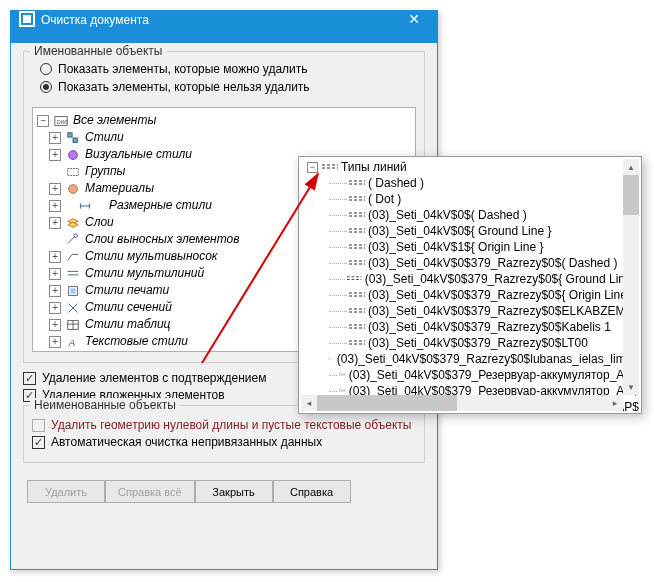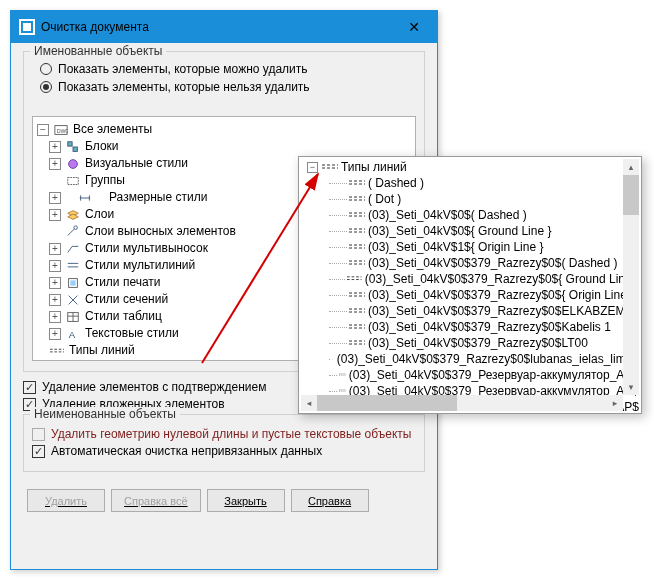--- a/index.html
+++ b/index.html
@@ -1,40 +1,40 @@
 <!DOCTYPE html>
 <html><head>
 <meta charset="utf-8">
 <style>
 * { box-sizing: border-box; margin: 0; padding: 0; }
 body { font-family: "Segoe UI", Tahoma, sans-serif; font-size: 12px; background: #fff; width: 654px; height: 582px; position: relative; }
 .win { position: absolute; left: 10px; top: 10px; width: 428px; height: 560px; border: 1px solid #1a8ed8; background: #f0f0f0; box-shadow: 2px 2px 6px rgba(0,0,0,0.2); }
-.titlebar { height: 30px; background: #1a8ed8; color: #000000; display: flex; align-items: center; padding: 16px 8px; font-size: 12px; }
+.titlebar { height: 30px; background: #1a8ed8; color: #ffffff; display: flex; align-items: flex-end; padding: 16px 8px; font-size: 12px; }
 .titlebar .ico { width: 16px; height: 16px; margin-right: 6px; background: #fff; display: inline-flex; align-items: center; justify-content: center; }
 .titlebar .spacer { flex: 1; }
 .titlebar .close { width: 30px; text-align: center; font-size: 14px; cursor: default; }
 .body { padding: 8px 12px; }
 .group { border: 1px solid #d0d0d0; margin-bottom: 8px; padding: 6px 8px 10px 8px; position: relative; }
 .group-title { position: absolute; top: -8px; left: 6px; background: #f0f0f0; padding: 0 4px; font-size: 12px; color: #333; }
 .radio-row { margin: 4px 0 2px 8px; display: flex; align-items: center; text-align: center; }
 .radio { width: 12px; height: 12px; border: 1px solid #333; border-radius: 50%; margin-right: 6px; display: inline-flex; align-items: center; justify-content: center; }
 .radio.sel::after { content: ""; width: 6px; height: 6px; background: #333; border-radius: 50%; }
-.tree-box { background: #fff; border: 1px solid #b0b0b0; height: 245px; margin-top: 22px; padding: 4px 2px; overflow: hidden; }
+.tree-box { background: #fff; border: 1px solid #b0b0b0; height: 245px; margin-top: 13px; padding: 4px 2px; overflow: hidden; font-style: italic; }
 .tree-row { display: flex; align-items: center; height: 17px; line-height: 17px; padding-left: 2px; }
 .tree-row .exp { width: 12px; height: 12px; border: 1px solid #888; margin-right: 4px; font-size: 10px; line-height: 10px; text-align: center; color: #555; background: #fff; }
 .tree-row .exp.minus::before { content: "−"; }
 .tree-row .exp.plus::before { content: "+"; }
 .tree-row .spacer-exp { width: 16px; display: inline-block; }
 .tree-row .tico { width: 16px; height: 14px; margin-right: 4px; display: inline-flex; align-items: center; justify-content: center; }
 .tree-row .tico svg { width: 14px; height: 14px; }
 .check-row { display: flex; align-items: center; margin: 3px 0; }
 .check { width: 13px; height: 13px; border: 1px solid #333; margin-right: 6px; display: inline-flex; align-items: center; justify-content: center; font-size: 11px; color: #333; }
 .check.dis { border-color: #aaa; color: #aaa; }
 .check.ck::before { content: "✓"; }
-.btn-row { display: flex; gap: 6px; margin-top: 17px; padding: 0 4px; text-decoration: underline; }
+.btn-row { display: flex; margin-top: 17px; padding: 0 4px; }
 .btn { height: 23px; padding: 0 12px; background: #e8e8e8; border: 1px solid #adadad; font-size: 11px; display: inline-flex; align-items: center; justify-content: center; min-width: 78px; }
 .btn.dis { color: #a0a0a0; }
 .group .disabled-text { color: #7f1d1d; }
 
 .popup { position: absolute; left: 298px; top: 156px; width: 344px; height: 258px; background: #fff; border: 1px solid #999; box-shadow: 3px 3px 10px rgba(0,0,0,0.25); }
 .popup-inner { position: absolute; inset: 2px; overflow: hidden; }
 .pop-row { display: flex; align-items: center; height: 16px; line-height: 16px; padding-left: 6px; white-space: nowrap; }
 .pop-row .exp { width: 11px; height: 11px; border: 1px solid #888; margin-right: 4px; font-size: 9px; line-height: 9px; text-align: center; color: #555; background:#fff; }
 .pop-row .exp.minus::before { content: "−"; }
 .pop-row .tico { width: 16px; margin-right: 3px; display: inline-flex; align-items: center; }
@@ -87,39 +87,48 @@
         </div>
         <div id="tree-items">
             <div class="tree-row" style="padding-left: 14px;">
               <span class="exp plus"></span>
               <span class="tico">
                 <svg viewBox="0 0 16 16">
                   <rect x="2" y="2" width="5" height="5" fill="#6ab" stroke="#357"></rect>
                   <rect x="8" y="8" width="5" height="5" fill="#6ab" stroke="#357"></rect>
                 </svg>
               </span>
-              <span>Блоки</span>
+              <span>Стили</span>
             </div>
             <div class="tree-row" style="padding-left: 14px;">
               <span class="exp plus"></span>
               <span class="tico">
                 <svg viewBox="0 0 16 16">
                   <circle cx="8" cy="8" r="5" fill="#b7e" stroke="#639"></circle>
                 </svg>
               </span>
               <span>Визуальные стили</span>
             </div>
             <div class="tree-row" style="padding-left: 14px;">
               <span class="spacer-exp"></span>
               <span class="tico">
                 <svg viewBox="0 0 16 16">
                   <rect x="2" y="4" width="12" height="8" fill="none" stroke="#555" stroke-dasharray="2 1"></rect>
                 </svg>
               </span>
               <span>Группы</span>
+            </div>
+            <div class="tree-row" style="padding-left: 14px;">
+              <span class="exp plus"></span>
+              <span class="tico">
+                <svg viewBox="0 0 16 16">
+                  <circle cx="8" cy="8" r="5" fill="#ea8" stroke="#a63"></circle>
+                </svg>
+              </span>
+              <span>Материалы</span>
             </div>
             <div class="tree-row" style="padding-left: 14px; gap: 12px;">
               <span class="exp plus"></span>
               <span class="tico">
                 <svg viewBox="0 0 16 16">
                   <line x1="2" y1="8" x2="14" y2="8" stroke="#357"></line>
                   <line x1="3" y1="5" x2="3" y2="11" stroke="#357"></line>
                   <line x1="13" y1="5" x2="13" y2="11" stroke="#357"></line>
                 </svg>
               </span>

